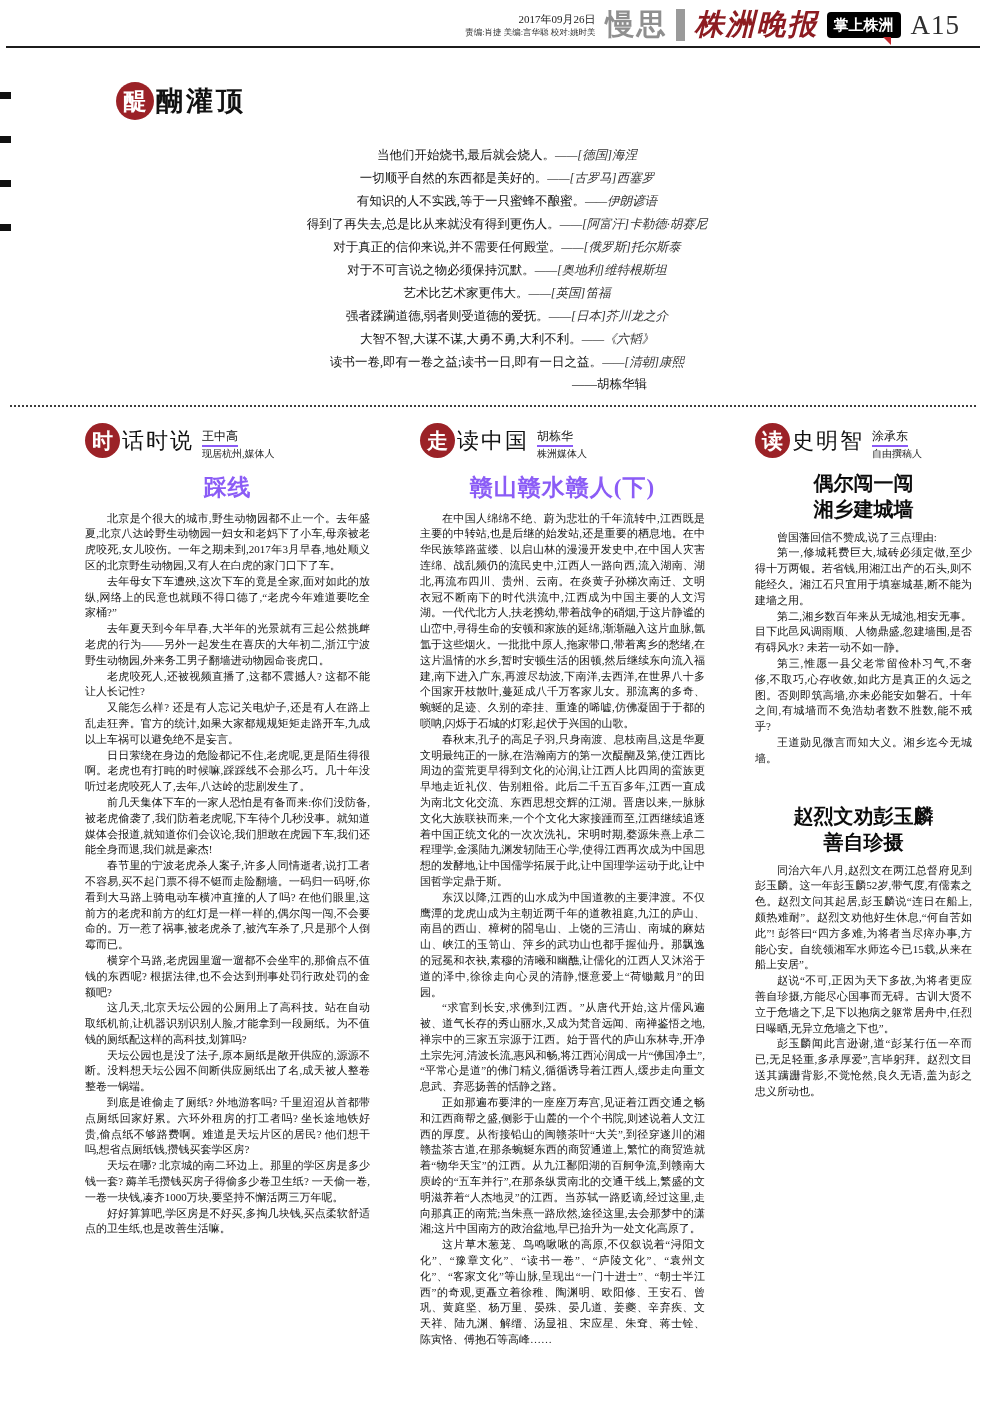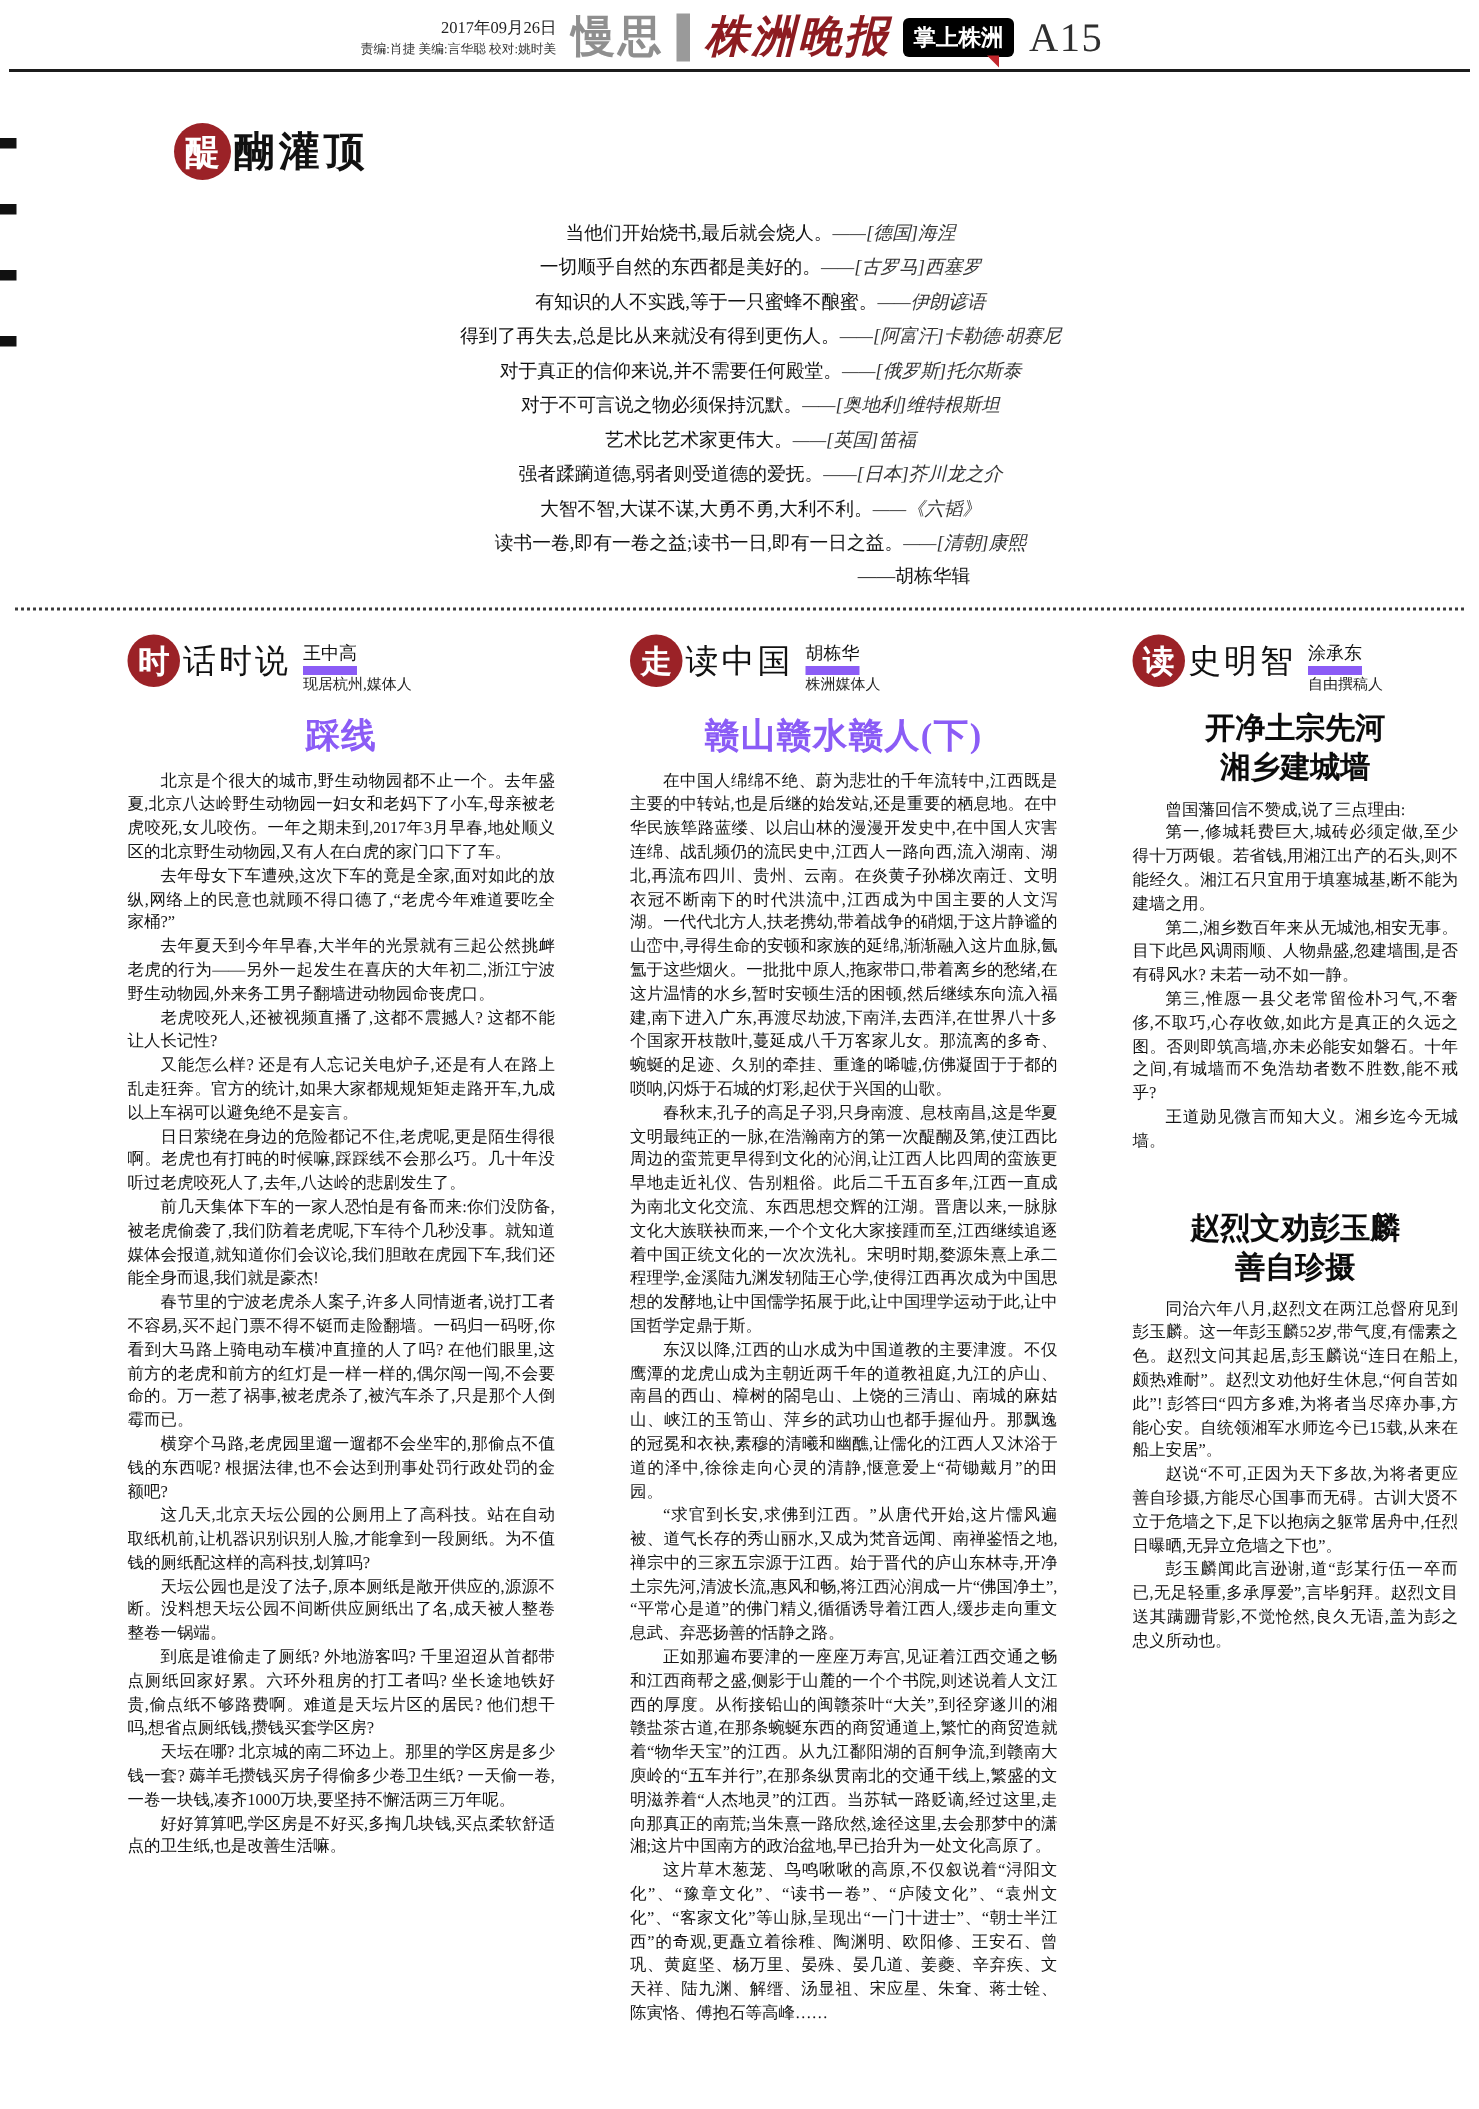--- a/index.html
+++ b/index.html
@@ -2,22 +2,22 @@
 <html lang="zh"><head>
 <meta charset="utf-8">
 <style>
   html,body{margin:0;padding:0;background:#ffffff;}
   .page{
     position:relative;width:986px;height:1406px;margin:0 auto;
     background:#ffffff;overflow:hidden;
     font-family:"Liberation Serif","DejaVu Serif",serif;color:#1a1a1a;
   }
   
-  .header{height:46px;display:flex;justify-content:center;align-items:center;
-    padding:4px 10px 0 0;box-sizing:border-box;}
+  .header{height:46px;display:flex;justify-content:flex-end;align-items:center;
+    padding:4px 26px 0 0;box-sizing:border-box;}
   .header-rule{border-top:2px solid #1c1c1c;margin:0 6px 0 6px;}
   .edit-info{text-align:right;line-height:1.25;margin-right:10px;color:#222;}
   .edit-info .date{font-size:11px;}
   .edit-info .editors{font-size:8.5px;color:#333;}
   .section-name{font-size:29px;font-weight:bold;color:#8f8f8f;
     font-family:"DejaVu Sans","Liberation Sans",sans-serif;letter-spacing:2px;margin-right:8px;}
   .vbar{width:9px;height:32px;background:#9a9a9a;margin-right:10px;}
   .paper-name{font-size:29px;font-weight:bold;font-style:italic;color:#8d1c21;
     letter-spacing:2px;margin-right:8px;font-family:"DejaVu Serif","Liberation Serif",serif;}
   .paper-badge{position:relative;background:#000000;color:#fff;font-weight:bold;
@@ -41,21 +41,21 @@
   .dotted-divider{border-top:2px dotted #3c3c3c;margin:12px 10px 0 10px;}
   
   .columns{display:flex;gap:50px;padding:16px 16px 0 85px;box-sizing:border-box;}
   .col{flex:none;}
   .col-w1{width:285px;} .col-w2{width:285px;} .col-w3{width:217px;}
   .col-header{display:flex;align-items:flex-start;}
   .col-badge{display:flex;align-items:center;}
   .col-badge .badge-circle{width:35px;height:35px;font-size:21px;}
   .col-badge .rest{font-size:22px;font-weight:normal;letter-spacing:2px;margin-left:2px;color:#111;}
   .author-block{margin-left:8px;margin-top:2px;line-height:1.3;}
-  .author-name{font-size:12px;border-bottom:6px solid #8b5cf6;display:inline-block;color:#111;}
+  .author-name{font-size:12px;border-bottom:2px solid #8b5cf6;display:inline-block;color:#111;}
   .author-desc{font-size:10px;color:#222;}
   .col-title{font-size:23px;font-weight:bold;text-align:center;margin:12px 0 8px 0;
     letter-spacing:1px;color:#8b5cf6;}
   .art-title{font-size:20px;font-weight:bold;text-align:center;line-height:1.3;
     margin:10px 0 8px 0;color:#0c0c0c;}
   .art2{margin-top:36px;}
   .body-text p{margin:0;font-size:11px;line-height:15.8px;text-align:justify;
     text-indent:2em;color:#141414;}
 </style>
 </head>
@@ -196,21 +196,21 @@
           <span class="rest">史明智</span>
         </div>
         <div class="author-block">
           <span class="author-name">涂承东</span>
           <div class="author-desc">自由撰稿人</div>
         </div>
       </div>
 
       <div>
         <div class="art-title">
-          <div>开净土宗先河</div>
+          <div>偶尔闯一闯</div>
           <div>湘乡建城墙</div>
         </div>
         <div class="body-text">
 
             <p>曾国藩回信不赞成,说了三点理由:</p>
             <p>第一,修城耗费巨大,城砖必须定做,至少得十万两银。若省钱,用湘江出产的石头,则不能经久。湘江石只宜用于填塞城基,断不能为建墙之用。</p>
             <p>第二,湘乡数百年来从无城池,相安无事。目下此邑风调雨顺、人物鼎盛,忽建墙围,是否有碍风水? 未若一动不如一静。</p>
             <p>第三,惟愿一县父老常留俭朴习气,不奢侈,不取巧,心存收敛,如此方是真正的久远之图。否则即筑高墙,亦未必能安如磐石。十年之间,有城墙而不免浩劫者数不胜数,能不戒乎?</p>
             <p>王道勋见微言而知大义。湘乡迄今无城墙。</p>
           </div>

